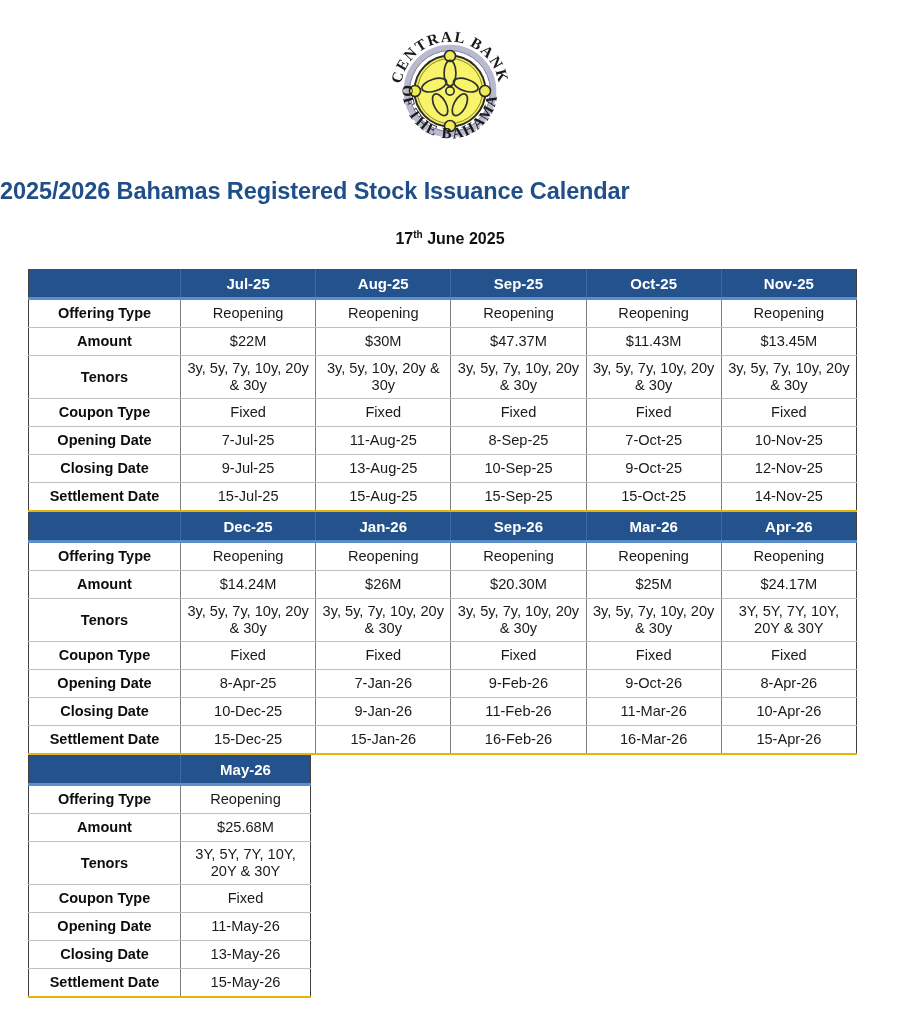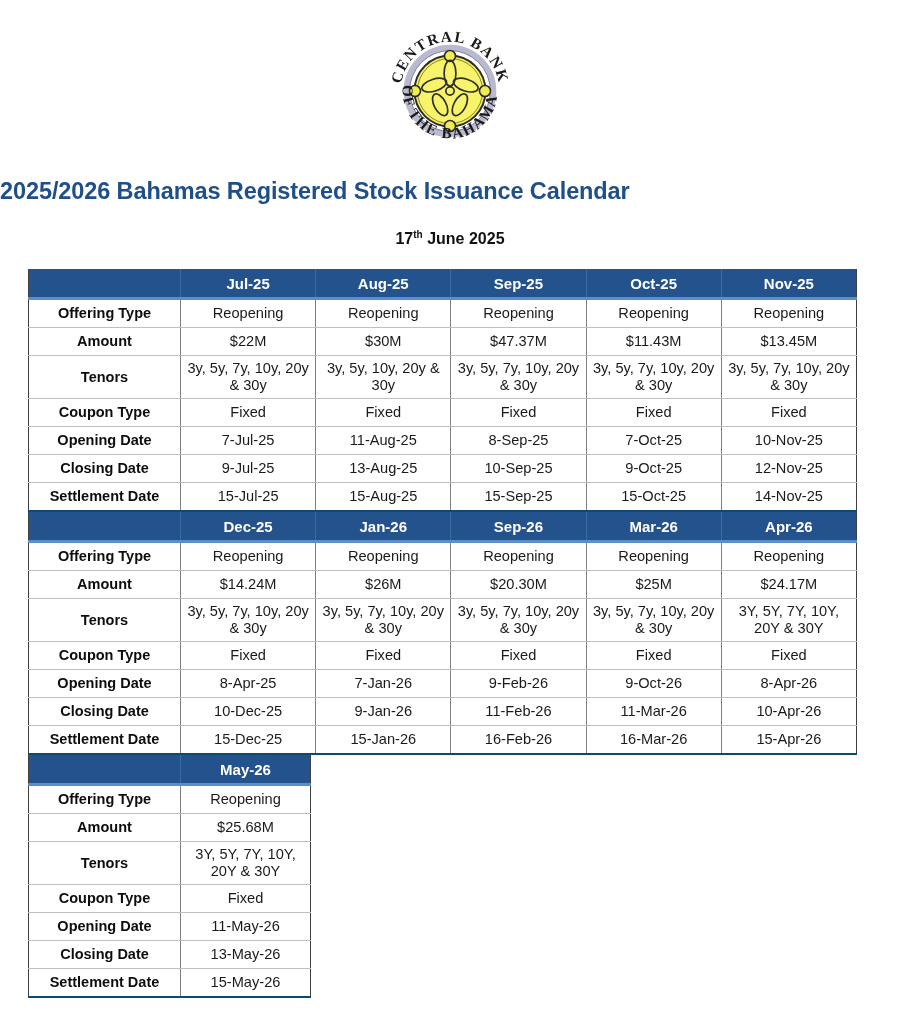--- a/index.html
+++ b/index.html
@@ -101,21 +101,21 @@
   table.cal thead th.corner {
     background: #23528C;
     border-left: 1px solid #23528C;
   }
 
   
   table.cal tbody tr td:first-child { border-left: 1px solid #3f3f3f; }
   table.cal tbody tr td:last-child  { border-right: 1px solid #3f3f3f; }
   table.cal thead tr th:first-child { border-left: 1px solid #3f3f3f; }
   table.cal thead tr th:last-child  { border-right: 1px solid #3f3f3f; }
-  table.cal tbody tr:last-child td  { border-bottom: 2px solid #0c4a6e; }
+  table.cal tbody tr:last-child td  { border-bottom: 2px solid #eab308; }
 
   td.rowlabel {
     font-weight: bold;
     color: #0d0d0d;
     font-size: 14.5px;
   }
   td.val {
     color: #1a1a1a;
     font-size: 14.6px;
   }

